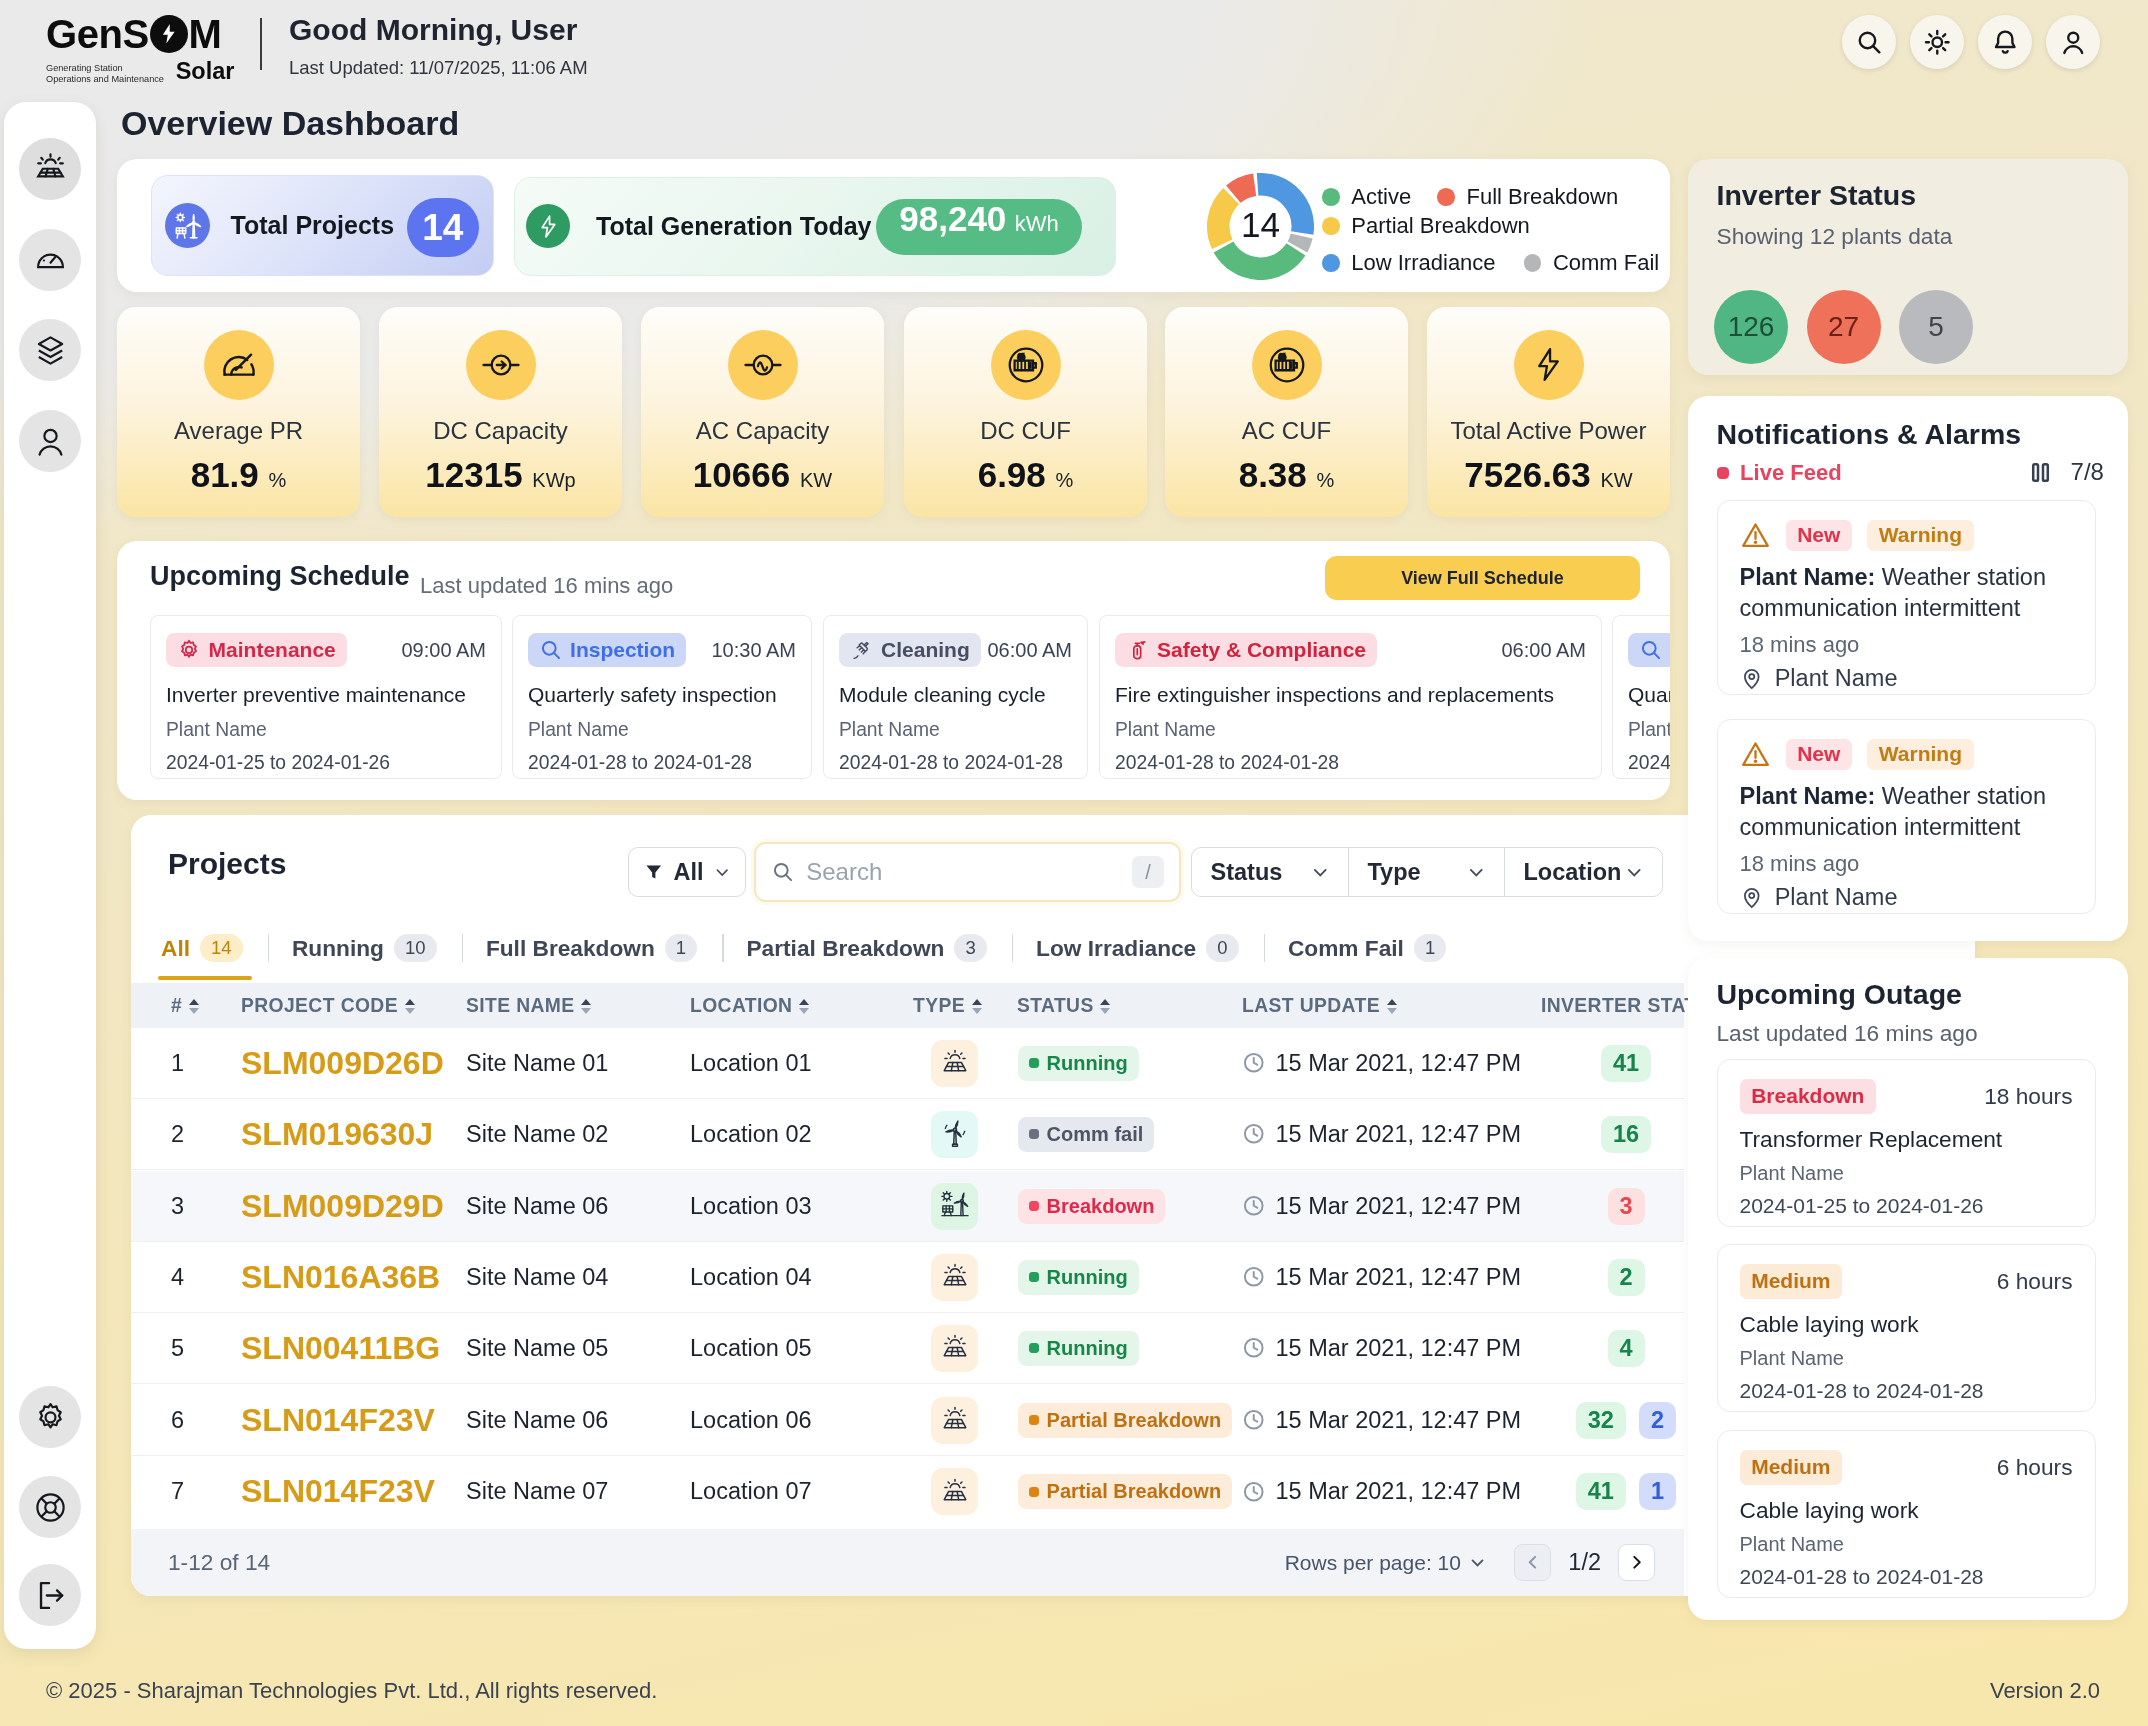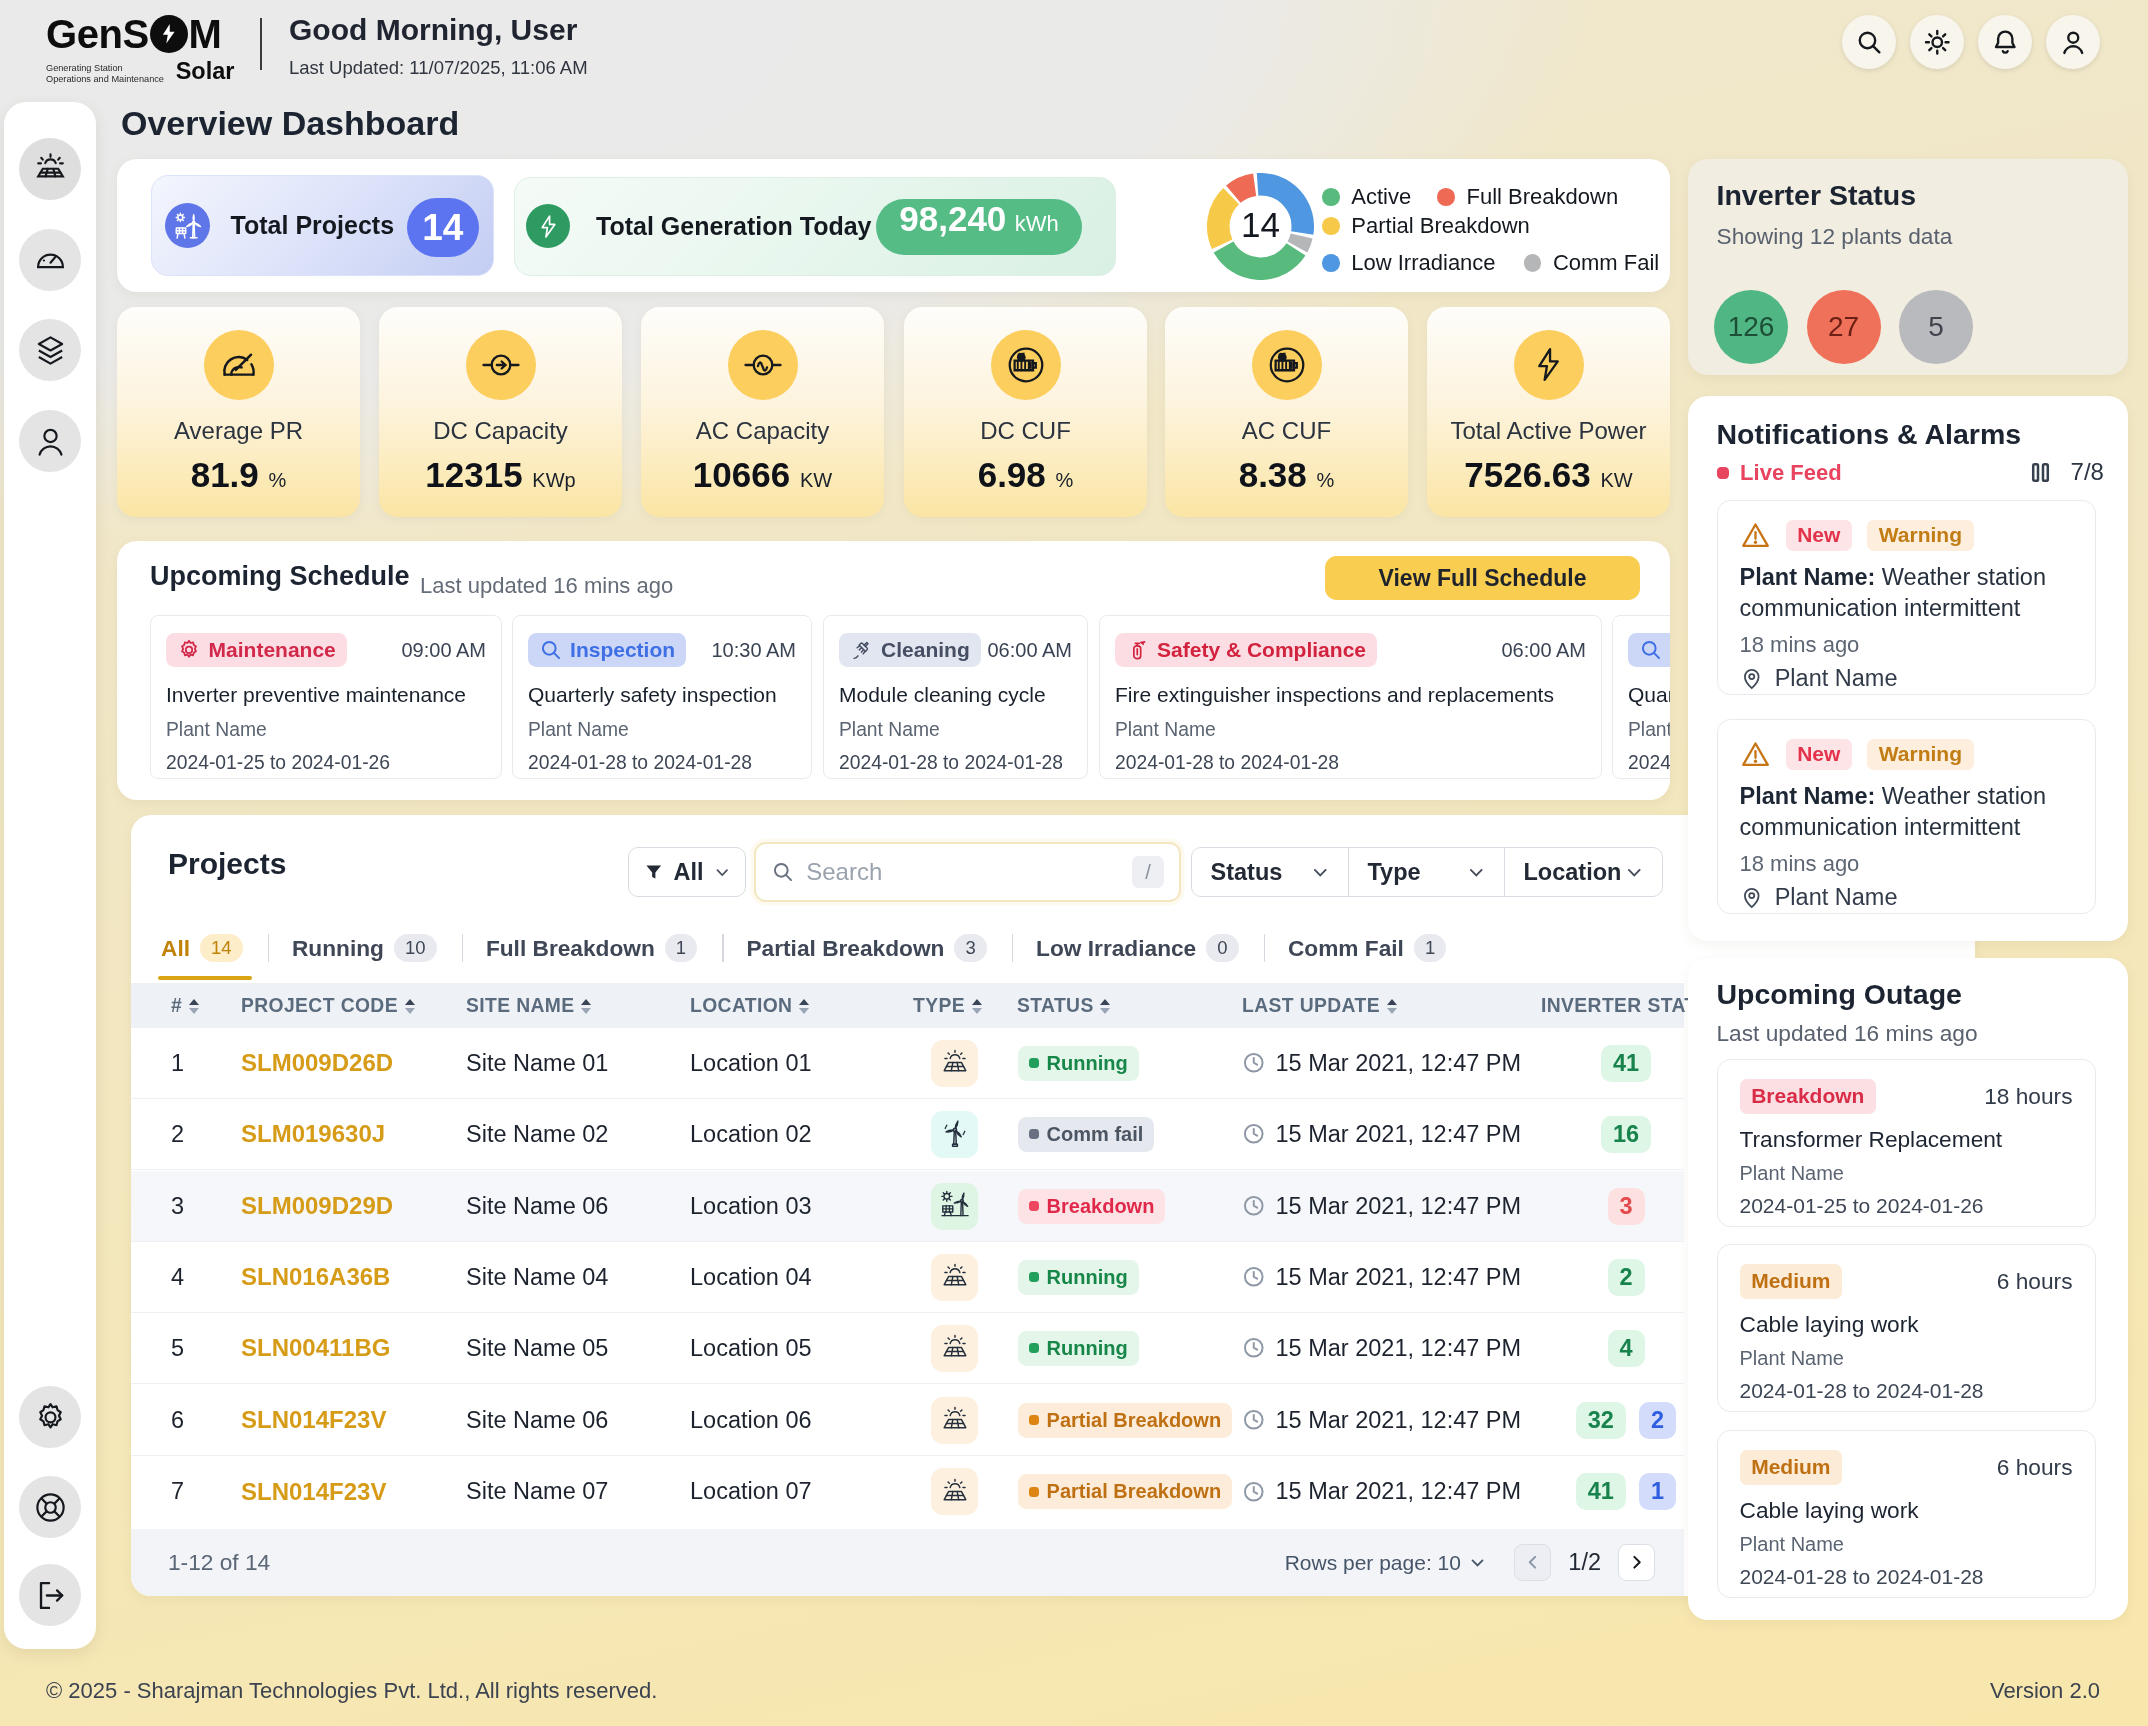--- a/index.html
+++ b/index.html
@@ -54,33 +54,33 @@
 .metric .mu { font-size:20px; font-weight:400; color:#1a202a; }
 
 
 .sch-card { position:absolute; top:74px; height:164px; background:#fff; border:1.7px solid #e8eaee; border-radius:8px; padding:17px 15px; }
 .sch-pill { height:34px; border-radius:8.4px; display:inline-flex; align-items:center; gap:7.6px; padding:0 11px; font-size:21px; font-weight:600; flex:none; }
 .sch-time { font-size:20px; color:#3a4354; white-space:nowrap; }
 .sch-title { font-size:21px; color:#18202b; margin-top:16px; white-space:nowrap; }
 .sch-plant { font-size:19.3px; color:#5b6472; margin-top:11.7px; }
 .sch-date { font-size:19.3px; color:#3d4654; margin-top:11px; white-space:nowrap; }
 .btn-sch { position:absolute; left:1208px; top:15px; width:315px; height:44px; background:#f9cd4f; border-radius:11.7px;
-  display:flex; align-items:center; justify-content:center; font-size:23px; font-weight:600; color:#1f242c; }
+  display:flex; align-items:center; justify-content:center; font-size:18px; font-weight:600; color:#1f242c; }
 
 
 .fbox { border:1.7px solid #d8dce2; border-radius:10px; height:50px; display:flex; align-items:center; }
 .tab { font-size:22.7px; font-weight:600; color:#3f4756; display:flex; align-items:center; gap:10px; }
 .tab .cnt { background:#e8eaf0; color:#3f4756; border-radius:17px; font-size:18.5px; font-weight:400; padding:3.4px 11px; }
 .thead { position:absolute; left:0; width:1553px; height:45px; background:#eef1f6; display:flex; align-items:center; font-size:19.3px; font-weight:700; color:#5b6b7e; letter-spacing:0.4px; white-space:nowrap; }
 .trow { position:absolute; left:0; width:1553px; height:71px; display:flex; align-items:center; border-bottom:1.7px solid #eef0f4; font-size:23.5px; color:#1d232e; }
 .sort { display:inline-block; vertical-align:middle; margin-left:6.7px; }
 .sort i { display:block; width:0; height:0; border-left:5px solid transparent; border-right:5px solid transparent; }
 .sort .up { border-bottom:6.7px solid #394556; margin-bottom:2.5px; }
 .sort .dn { border-top:6.7px solid #9aa6b5; }
-.code { color:#d69b17; font-weight:600; font-size:24px; }
+.code { color:#d69b17; font-weight:600; font-size:32px; }
 .typebox { width:47px; height:47px; border-radius:11.7px; display:flex; align-items:center; justify-content:center; }
 .spill { height:35px; border-radius:8.4px; display:inline-flex; align-items:center; gap:7.6px; padding:0 11px; font-size:20px; font-weight:600; }
 .spill i { width:10px; height:10px; border-radius:3.4px; display:inline-block; }
 .ibadge { height:37px; min-width:37px; border-radius:10px; display:inline-flex; align-items:center; justify-content:center; font-size:23.5px; font-weight:600; padding:0 11.7px; }
 .cnum { position:absolute; left:34px; width:25px; text-align:center; }
 .code { position:absolute; left:110px; }
 .site { position:absolute; left:335px; }
 .loc { position:absolute; left:559px; }
 .typebox { position:absolute; left:800px; }
 .spill { position:absolute; left:887px; }

